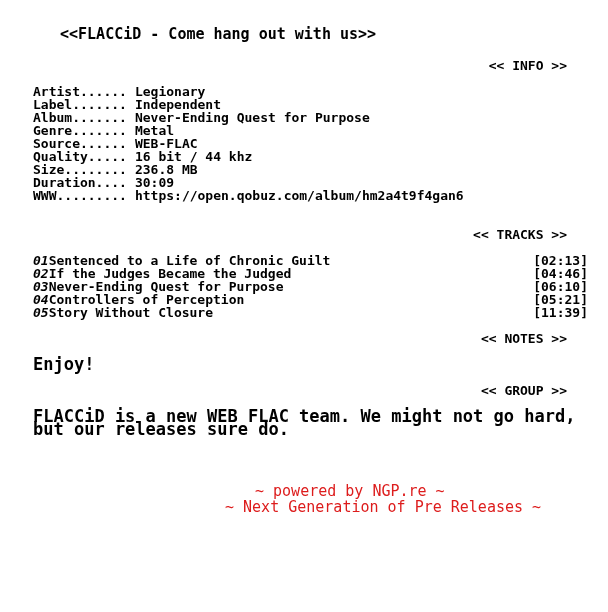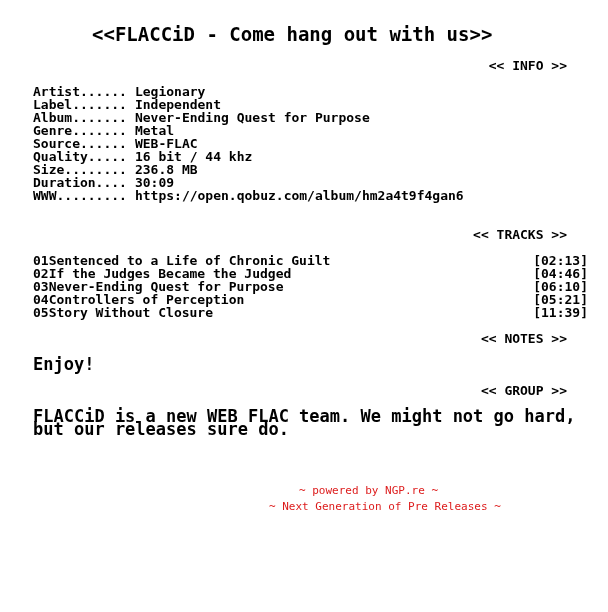--- a/index.html
+++ b/index.html
@@ -10,22 +10,22 @@
     -webkit-font-smoothing:none;
   }
   .nfo{width:608px;}
   pre.art{
     margin:14px 0 0 104px;
     font-family:"DejaVu Sans Mono",monospace;
     font-size:13px;line-height:13px;font-weight:bold;
     white-space:pre;
   }
   .tagline{
-    margin:27px 0 0 92px;
-    font-size:19px;line-height:14px;white-space:pre;
+    margin:27px 0 0 60px;
+    font-size:15px;line-height:14px;white-space:pre;
   }
   .sep{
     height:13px;line-height:13px;font-size:13px;
     white-space:nowrap;overflow:hidden;
     padding-left:2px;
   }
   .sep.first{margin-top:5px;}
   .sep.last{margin-top:8px;}
   .sec-header{
     height:13px;line-height:13px;font-size:13px;
@@ -35,34 +35,33 @@
   .info-line{
     height:13px;line-height:13px;font-size:13px;
     padding-left:33px;white-space:pre;
   }
   .info-value{margin-left:8px;}
   .track-line{
     height:13px;line-height:13px;font-size:13px;
     display:flex;align-items:center;
     padding-left:33px;padding-right:20px;white-space:pre;
   }
-  .track-num{flex:0 0 auto;}
+  .track-num{flex:0 0 auto;font-style:italic;}
   .track-title{flex:0 1 auto;}
   .track-spacer{flex:1 1 auto;}
   .track-time{flex:0 0 auto;}
   .body-text{
     font-size:17px;line-height:13px;
     padding-left:33px;padding-right:10px;
     word-spacing:normal;
   }
   .footer{
     margin-top:26px;
-    font-weight:normal;font-size:11px;line-height:16px;
+    font-weight:normal;font-size:15px;line-height:16px;
     color:var(--accent,#dd1c1c);
-    margin-left:44px;
   }
   .footer .fl1{padding-left:255px;white-space:pre;}
   .footer .fl2{padding-left:225px;white-space:pre;}
 </style>
 </head>
 <body style="--accent: #dd1c1c;">
 
 <div class="nfo">
 
 

